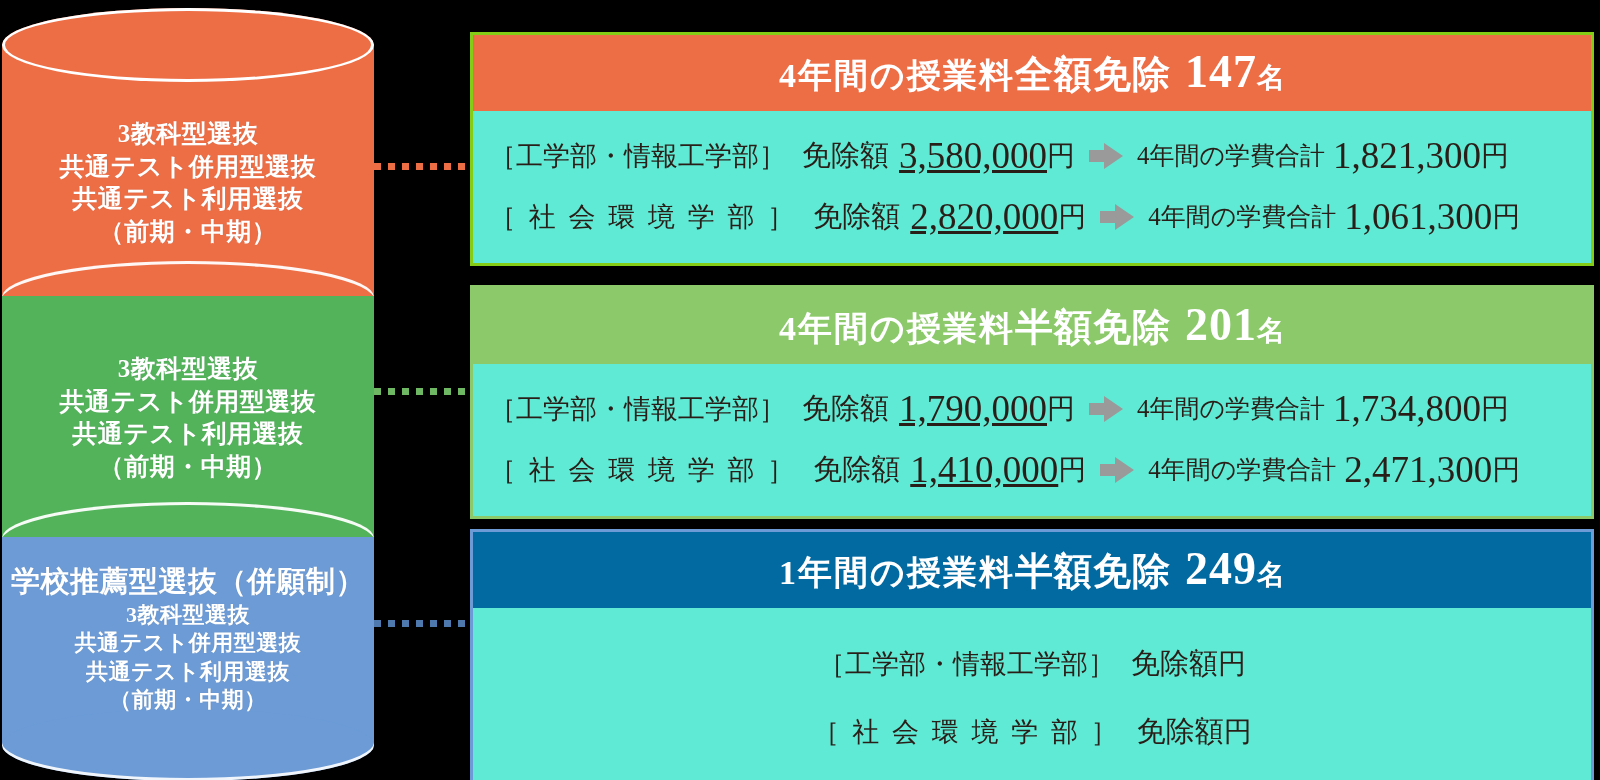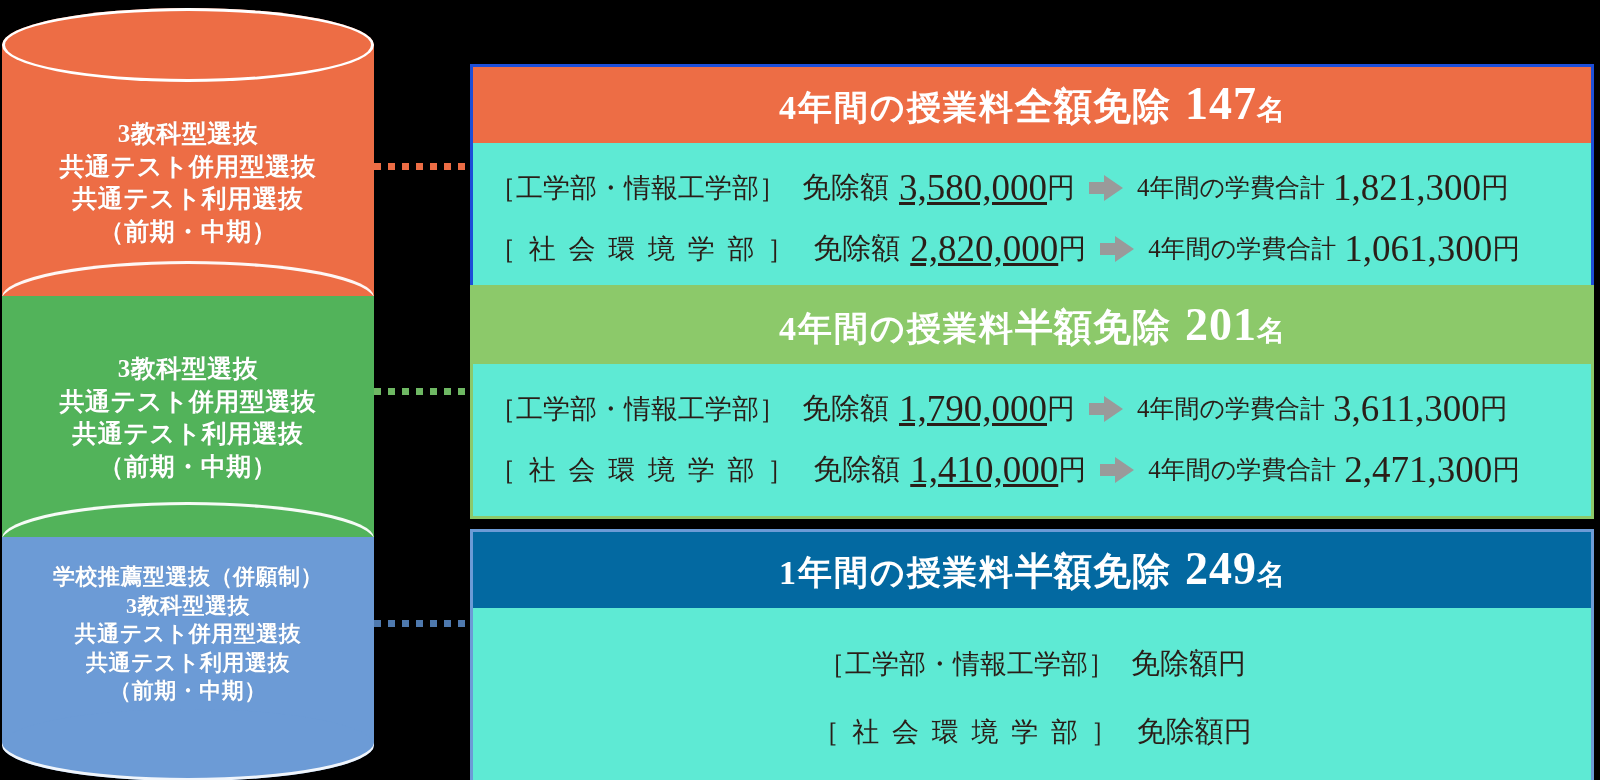--- a/index.html
+++ b/index.html
@@ -55,21 +55,21 @@
   .cyl-label{
     position:absolute;left:0;width:372px;
     text-align:center;color:#fff;font-weight:bold;
     line-height:1.30;letter-spacing:0.5px;
     text-shadow:0 0 1px rgba(0,0,0,0.15);
   }
   .cyl-label div{white-space:nowrap;}
   #label-orange{top:110px;font-size:25px;}
   #label-green{top:345px;font-size:25px;}
   #label-blue{top:555px;font-size:25px;}
-  .small-line{font-size:22px;}
+  .small-line{font-size:29px;}
   .tiny-line{font-size:22px;}
 
   
   .connector{
     position:absolute;height:7px;left:374px;width:110px;
   }
   #conn-1{top:163px;}
   #conn-2{top:388px;}
   #conn-3{top:620px;}
   .connector i{
@@ -115,21 +115,21 @@
   }
   .arrow::after{
     content:"";position:absolute;left:15px;top:0;width:0;height:0;
     border-top:13px solid transparent;border-bottom:13px solid transparent;
     border-left:19px solid #9A9A9A;
   }
   .lbl2{font-size:25px;padding-left:2px;}
   .amt2{font-size:37px;padding-left:8px;}
 
   
-  #panel-1{top:32px;border:3px solid #1d4ed8;margin-top:32px;}
+  #panel-1{top:32px;border:3px solid #84cc16;}
   #panel-1 .panel-head{background:#ED6D45;}
   
   #panel-2{top:285px;border:3px solid #8CC96A;}
   #panel-2 .panel-head{background:#8CC96A;}
   
   #panel-3{top:529px;border:3px solid #6C9BD6;}
   #panel-3 .panel-head{background:#0369a1;}
   #panel-3 .panel-body{padding:22px 16px 26px;}
   #panel-3 .row{padding:14px 0;}
 </style>
@@ -220,21 +220,21 @@
     <span class="h-normal">4年間の授業料</span><span class="h-strong">半額免除</span><span class="h-num">201</span><span class="h-mei">名</span>
   </div>
   <div class="panel-body">
     <div class="row">
       <span class="dept">［工学部・情報工学部］</span>
       <span class="lbl">免除額</span>
       <span class="amt">1,790,000</span>
       <span class="yen">円</span>
       <span class="arrow"></span>
       <span class="lbl2">4年間の学費合計</span>
-      <span class="amt2">3,611,300</span>
+      <span class="amt2">1,734,800</span>
       <span class="yen">円</span>
     </div>
     <div class="row">
       <span class="dept spaced">［ 社 会 環 境 学 部 ］</span>
       <span class="lbl">免除額</span>
       <span class="amt">1,410,000</span>
       <span class="yen">円</span>
       <span class="arrow"></span>
       <span class="lbl2">4年間の学費合計</span>
       <span class="amt2">2,471,300</span>

